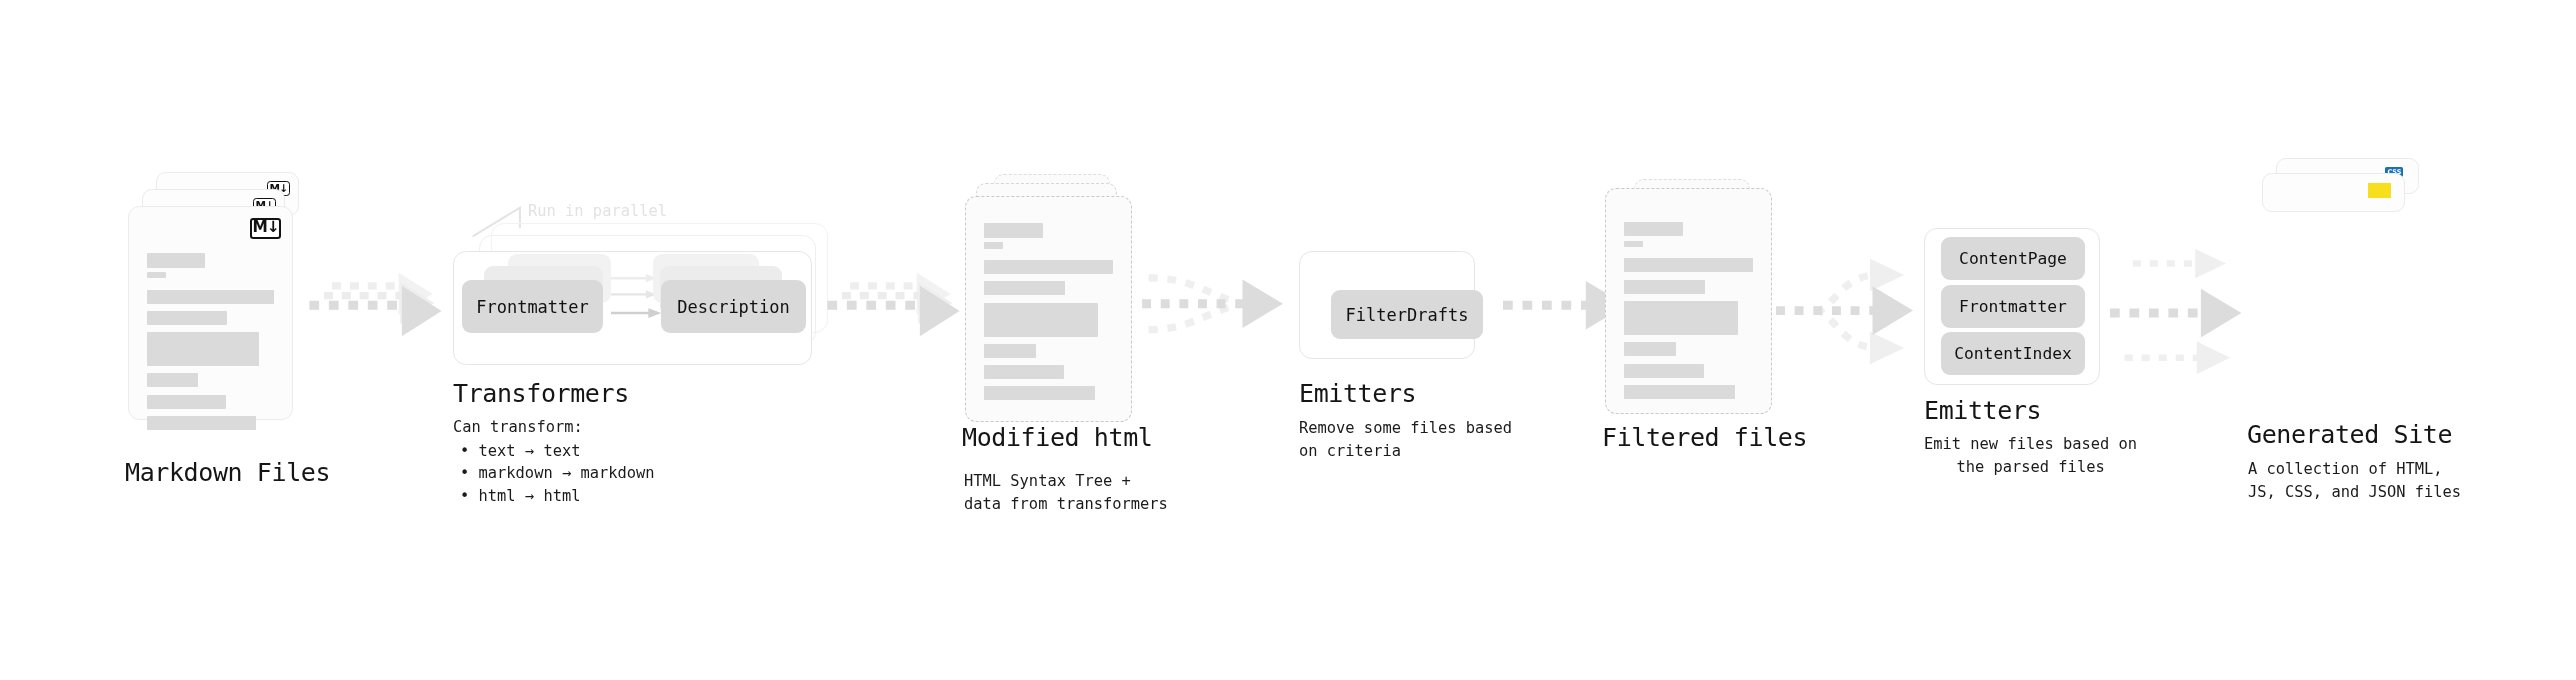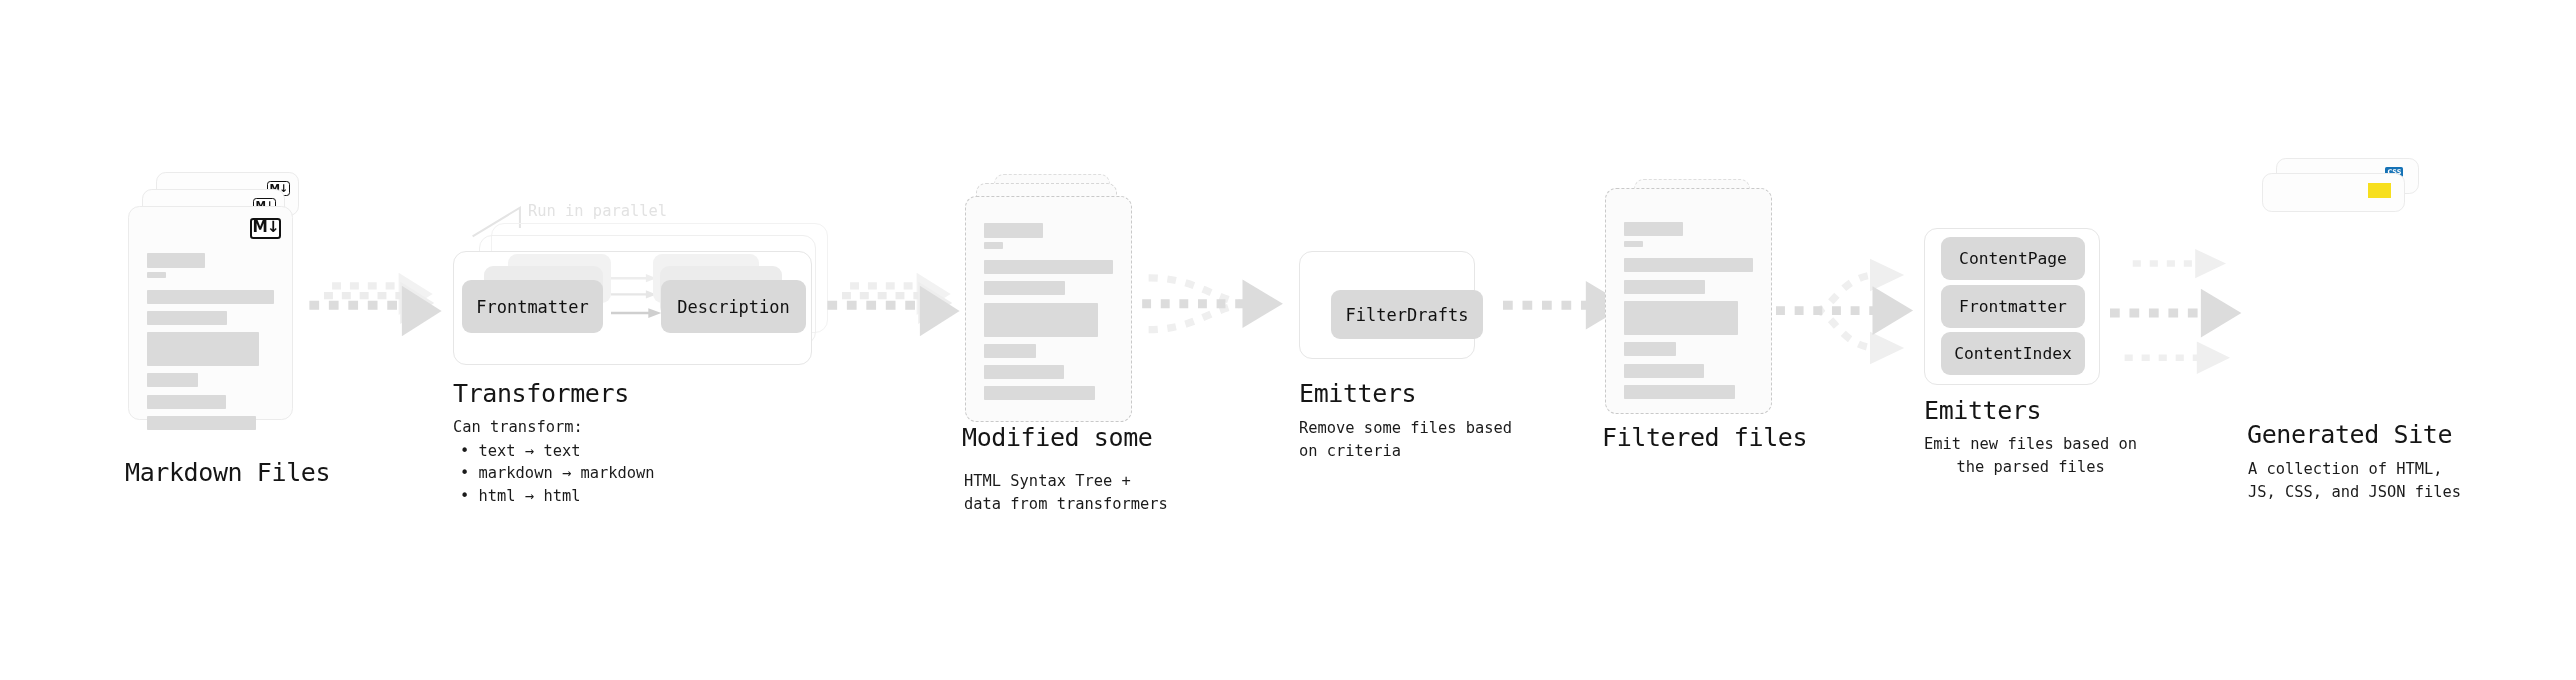--- a/index.html
+++ b/index.html
@@ -256,21 +256,21 @@
           <div class="ln h2"></div>
           <div class="ln w100"></div>
           <div class="ln w63"></div>
           <div class="ln w88"></div>
           <div class="ln w40"></div>
           <div class="ln w62"></div>
           <div class="ln w86"></div>
         </div>
       </div>
     </div>
-    <div class="title" style="left:962px; top:423px;">Modified some</div>
+    <div class="title" style="left:962px; top:423px;">Modified html</div>
     <div class="caption" style="left:964px; top:470px;">HTML Syntax Tree +
 data from transformers</div>
   </div>
 
   <svg class="ov" style="left:1142px; top:260px;" width="150" height="89" viewBox="0 0 185 110">
     <g fill="none" stroke-width="9" stroke-dasharray="11 12">
       <path d="M8 22 C 60 22, 80 42, 120 53" stroke="#efefef"></path>
       <path d="M8 86 C 60 86, 80 64, 120 55" stroke="#efefef"></path>
       <line x1="0" y1="54" x2="130" y2="54" stroke="#dcdcdc" stroke-width="11"></line>
     </g>

